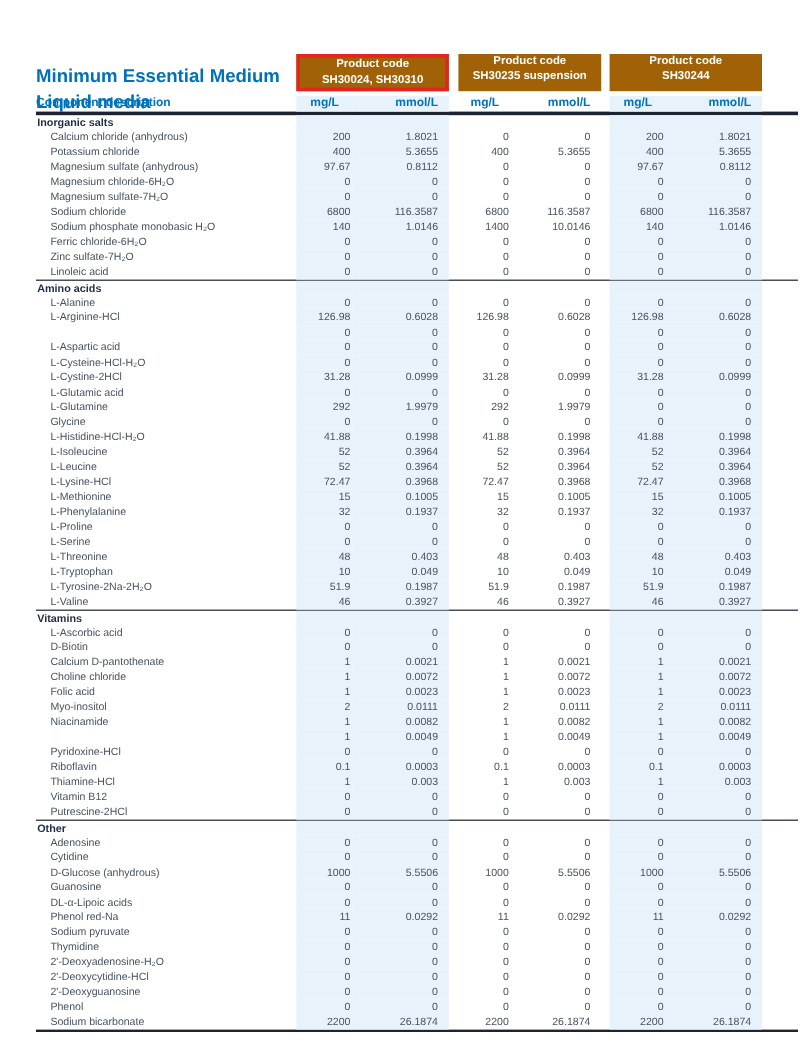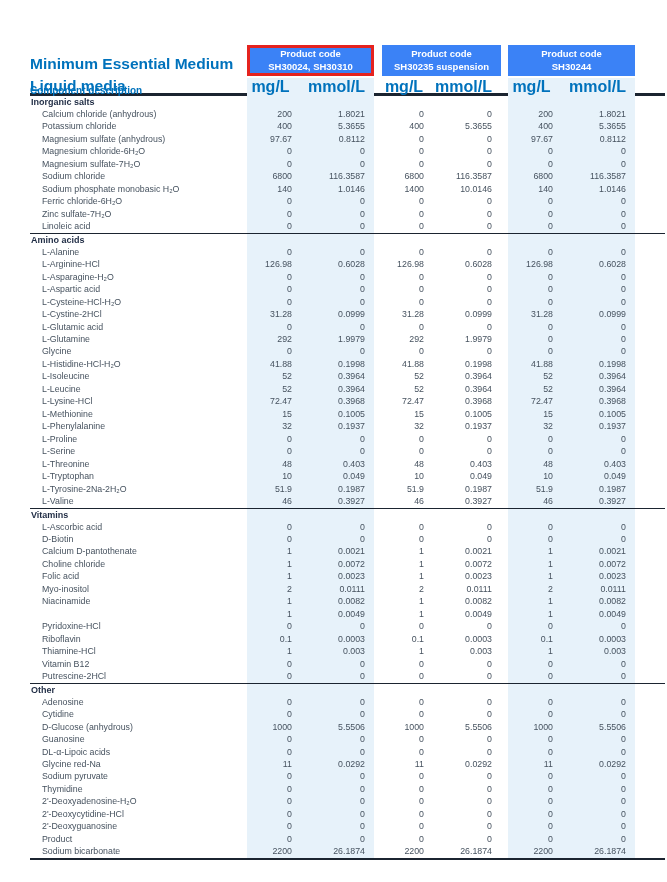--- a/index.html
+++ b/index.html
@@ -12,29 +12,29 @@
   .page { position:relative; width:667px; height:882px; }
   .title-block { position:absolute; left:30px; top:8px; font-size:15.5px; font-weight:bold; color:#0072bc; line-height:22px; }
   .tbl { margin:45px 0 0 30px; width:635px; border-bottom:2px solid #1b2430; }
   .row { display:grid; grid-template-columns:217px 47px 80px 8px 44px 75px 7px 47px 80px 30px; }
   .cl  { grid-column:1; } .ca1 { grid-column:2; } .cb1 { grid-column:3; }
   .ca2 { grid-column:5; } .cb2 { grid-column:6; }
   .ca3 { grid-column:8; } .cb3 { grid-column:9; }
   .band { background:#e7f2fa; }
   
   .box-row { height:31px; margin-bottom:2px; }
-  .pbox { background:#3b82f6; color:#fff; font-weight:bold; font-size:9.5px; line-height:1.32;
-          display:flex; flex-direction:column; justify-content:center; text-align:center; }
+  .pbox { background:#a16207; color:#fff; font-weight:bold; font-size:9.5px; line-height:1.32;
+          display:flex; flex-direction:column; justify-content:flex-start; text-align:center; }
   .pbox.highlight { border:3px solid #e5231f; }
   .b1 { grid-column:2/4; } .b2 { grid-column:5/7; } .b3 { grid-column:8/10; }
   
   .unit-row { height:17px; border-bottom:2px solid #1b2430; align-items:end; }
   .unit-row > div { padding-bottom:2px; }
   .comp-desc { font-size:10px; font-weight:bold; color:#0072bc; }
-  .ulab { color:#0072bc; font-weight:bold; font-size:16px; }
+  .ulab { color:#0072bc; font-weight:bold; font-size:10px; }
   .u-mg  { text-align:center; }
   .u-mmol{ text-align:right; padding-right:9px; }
   
   .srow { height:13px; line-height:12.5px; border-top:1.6px solid #1b2430;
           font-weight:bold; color:#1f2c44; font-size:9px; }
   .srow .cl { padding-left:1px; white-space:nowrap; }
   .drow { height:12.47px; line-height:12.45px; font-size:8.8px; }
   .drow .cl { padding-left:12px; white-space:nowrap; }
   .num { text-align:right; font-variant-numeric:tabular-nums; }
   .ca1.num,.ca2.num,.ca3.num { padding-right:2px; }
@@ -198,21 +198,20 @@
         <div class="row drow">
           <div class="cl">L-Arginine-HCl</div>
           <div class="ca1 num band">126.98</div>
           <div class="cb1 num band">0.6028</div>
           <div class="ca2 num">126.98</div>
           <div class="cb2 num">0.6028</div>
           <div class="ca3 num band">126.98</div>
           <div class="cb3 num band">0.6028</div>
         </div>
         <div class="row drow">
-          <div class="cl">L-Asparagine-H₂O</div>
           <div class="ca1 num band">0</div>
           <div class="cb1 num band">0</div>
           <div class="ca2 num">0</div>
           <div class="cb2 num">0</div>
           <div class="ca3 num band">0</div>
           <div class="cb3 num band">0</div>
         </div>
         <div class="row drow">
           <div class="cl">L-Aspartic acid</div>
           <div class="ca1 num band">0</div>
@@ -548,21 +547,21 @@
         <div class="row drow">
           <div class="cl">DL-α-Lipoic acids</div>
           <div class="ca1 num band">0</div>
           <div class="cb1 num band">0</div>
           <div class="ca2 num">0</div>
           <div class="cb2 num">0</div>
           <div class="ca3 num band">0</div>
           <div class="cb3 num band">0</div>
         </div>
         <div class="row drow">
-          <div class="cl">Glycine red-Na</div>
+          <div class="cl">Phenol red-Na</div>
           <div class="ca1 num band">11</div>
           <div class="cb1 num band">0.0292</div>
           <div class="ca2 num">11</div>
           <div class="cb2 num">0.0292</div>
           <div class="ca3 num band">11</div>
           <div class="cb3 num band">0.0292</div>
         </div>
         <div class="row drow">
           <div class="cl">Sodium pyruvate</div>
           <div class="ca1 num band">0</div>
@@ -602,21 +601,21 @@
         <div class="row drow">
           <div class="cl">2'-Deoxyguanosine</div>
           <div class="ca1 num band">0</div>
           <div class="cb1 num band">0</div>
           <div class="ca2 num">0</div>
           <div class="cb2 num">0</div>
           <div class="ca3 num band">0</div>
           <div class="cb3 num band">0</div>
         </div>
         <div class="row drow">
-          <div class="cl">Product</div>
+          <div class="cl">Phenol</div>
           <div class="ca1 num band">0</div>
           <div class="cb1 num band">0</div>
           <div class="ca2 num">0</div>
           <div class="cb2 num">0</div>
           <div class="ca3 num band">0</div>
           <div class="cb3 num band">0</div>
         </div>
         <div class="row drow">
           <div class="cl">Sodium bicarbonate</div>
           <div class="ca1 num band">2200</div>

